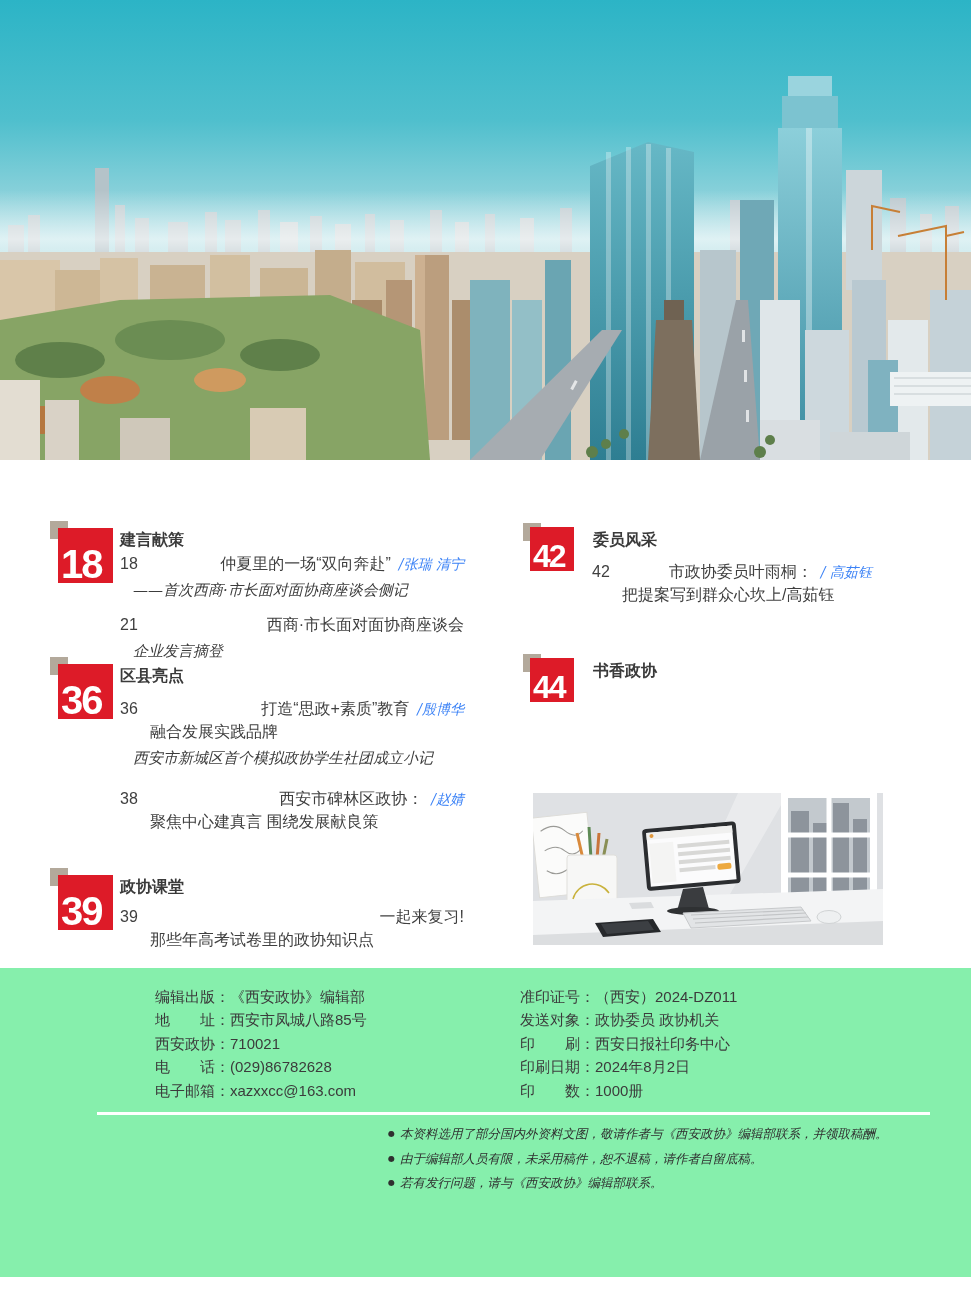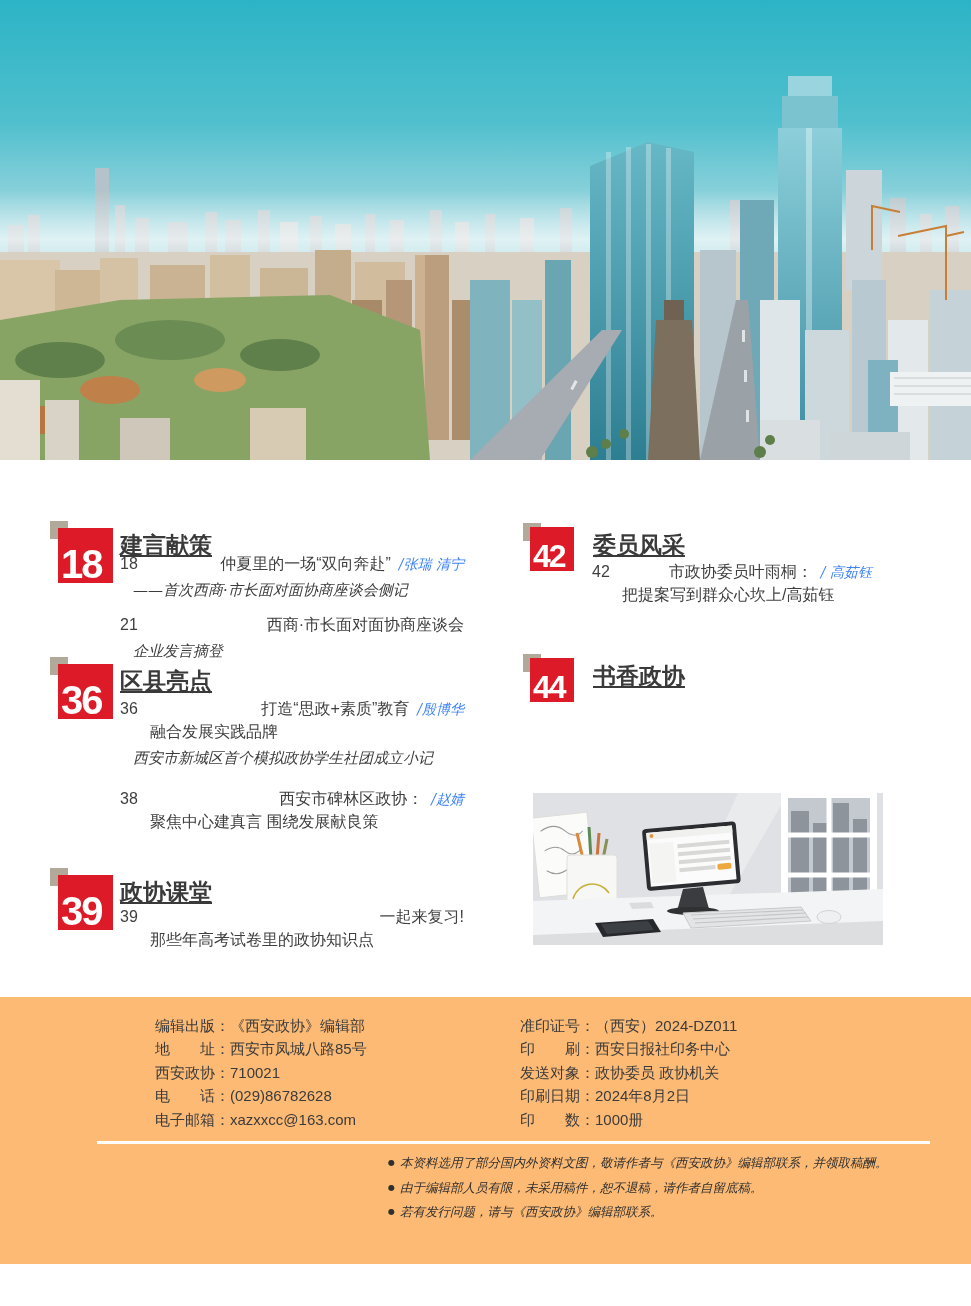--- a/index.html
+++ b/index.html
@@ -15,38 +15,38 @@
   .tab-sq{position:absolute;width:18px;height:18px;background:#b3a99b;}
   .pbox{
     position:absolute;background:#dd1b28;color:#ffffff;font-weight:700;
     display:flex;align-items:flex-end;justify-content:flex-start;
     letter-spacing:-2px;line-height:0.92;padding-left:3px;box-sizing:border-box;
   }
   .pbox-l{left:10px;top:7px;width:55px;height:55px;font-size:40px;}
   .tab-l{left:2px;top:0;}
   .pbox-r{left:15px;top:6px;width:44px;height:44px;font-size:32px;}
   .tab-r{left:8px;top:2px;}
-  .sec-title{position:absolute;font-size:23px;font-weight:700;color:#3a3a3a;margin:0;white-space:nowrap;text-decoration:underline;}
+  .sec-title{position:absolute;font-size:16px;font-weight:700;color:#3a3a3a;margin:0;white-space:nowrap;}
   .title-l{left:72px;top:9px;}
   .title-r{left:78px;top:9px;}
   .entries{position:absolute;}
   .entry + .entry{margin-top:13px;}
   .row{display:flex;align-items:baseline;}
   .num{flex:none;width:30px;font-size:16px;font-weight:500;color:#3f3f3f;}
   .t{font-size:16px;font-weight:500;color:#3f3f3f;line-height:23px;}
   .row .t{flex:1;text-align:right;}
   .l2{margin-left:30px;}
   .author{flex:none;font-size:14px;color:#3b82f6;padding-left:8px;white-space:nowrap;}
   .sub{margin-left:13px;margin-top:5px;font-size:15px;line-height:20px;color:#3c3c3c;}
   .kai{font-family:"DejaVu Serif","Liberation Serif",serif;font-style:italic;}
   .author:empty,.l2:empty,.sub:empty{display:none;}
   
   .desk{position:absolute;left:533px;top:793px;width:350px;height:152px;}
   
-  .footer{position:absolute;left:0;top:997px;width:971px;height:267px;background:#fdba74;}
+  .footer{position:absolute;left:0;top:968px;width:971px;height:309px;background:#86efac;}
   .info{position:absolute;top:17px;}
   .info-left{left:155px;}
   .info-right{left:520px;}
   .info .row{line-height:23.4px;font-size:15px;font-weight:500;color:#3b3b3b;align-items:baseline;}
   .info .lbl{white-space:pre;}
   .info .val{white-space:pre;}
   .divider{position:absolute;left:97px;top:144px;width:833px;height:3px;background:#ffffff;}
   .notes{position:absolute;left:388px;top:155px;width:560px;}
   .note{display:flex;align-items:baseline;font-size:12.5px;line-height:22.5px;color:#2f2f2f;}
   .note .bullet{flex:none;font-size:8px;margin-right:5px;transform:translateY(-2px);font-style:normal;}
@@ -405,26 +405,26 @@
           <span class="lbl">电子邮箱：</span>
           <span class="val">xazxxcc@163.com</span>
         </div>
     </div>
     <div class="info info-right">
       <div class="row">
           <span class="lbl">准印证号：</span>
           <span class="val">（西安）2024-DZ011</span>
         </div>
       <div class="row">
+          <span class="lbl">发送对象：</span>
+          <span class="val">政协委员 政协机关</span>
+        </div>
+      <div class="row">
           <span class="lbl">印　　刷：</span>
           <span class="val">西安日报社印务中心</span>
-        </div>
-      <div class="row">
-          <span class="lbl">发送对象：</span>
-          <span class="val">政协委员 政协机关</span>
         </div>
       <div class="row">
           <span class="lbl">印刷日期：</span>
           <span class="val">2024年8月2日</span>
         </div>
       <div class="row">
           <span class="lbl">印　　数：</span>
           <span class="val">1000册</span>
         </div>
     </div>

